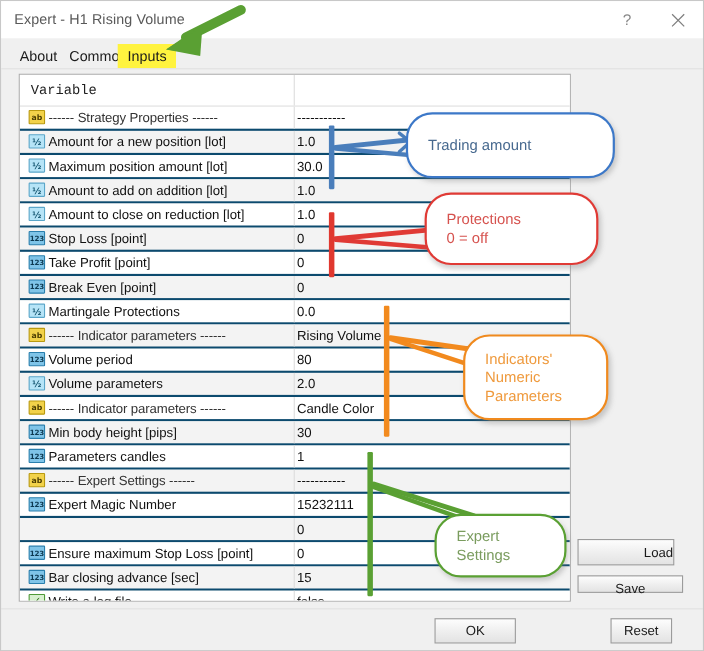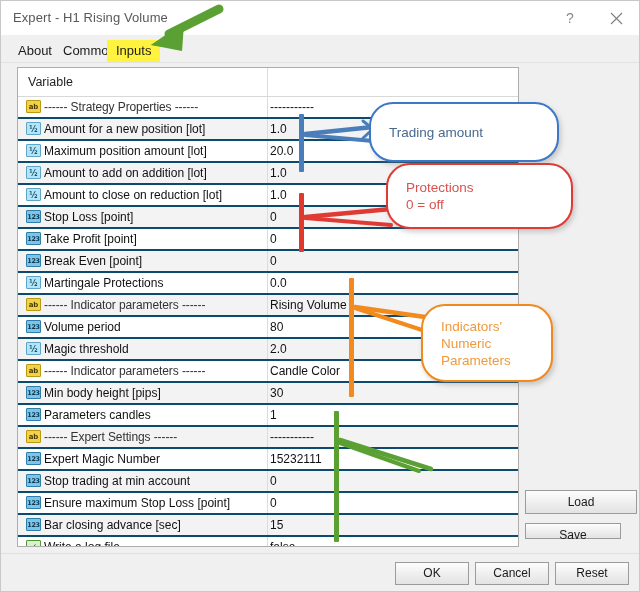--- a/index.html
+++ b/index.html
@@ -101,21 +101,21 @@
     background: #ffffff;
     border-bottom: 1px solid #d8d8d8;
   }
   .hdr-cell {
     position: absolute;
     top: 7px;
     font-size: 12.5px;
     color: #1f1f1f;
     white-space: nowrap;
   }
-  .hdr-var { left: 10px; }
+  .hdr-var { left: 10px; font-family: Liberation Mono, monospace; }
   .hdr-val { left: 252px; margin-top: 48px; }
 
   .row {
     position: relative;
     height: 20px;
     border-bottom: 2px solid #0c4a6e;
     background: #ffffff;
   }
   .row.alt { background: #f3f3f3; }
 
@@ -184,52 +184,52 @@
   .callout .txt {
     position: absolute;
     left: 18px; top: 50%;
     transform: translateY(-50%);
     font-size: 13.5px;
     line-height: 17px;
     white-space: pre-line;
   }
   #callout-trading   { left: 368px; top: 101px; width: 190px; height: 60px; border: 2.5px solid #3c78c8; }
   #callout-trading .txt { color: #47698f; }
-  #callout-protect   { left: 385px; top: 162px; width: 187px; height: 66px; border: 2.5px solid #e03a35; }
+  #callout-protect   { left: 385px; top: 174px; width: 158px; height: 66px; border: 2.5px solid #e03a35; }
   #callout-protect .txt { color: #d6524e; }
   #callout-indicator { left: 420px; top: 303px; width: 132px; height: 78px; border: 2.5px solid #f08a1e; }
   #callout-indicator .txt { color: #ef9a3d; }
   #callout-expert    { left: 394px; top: 466px; width: 120px; height: 58px; border: 2.5px solid #5aa033; }
   #callout-expert .txt { color: #7a9c5e; }
 
   svg.deco { position: absolute; z-index: 18; overflow: visible; }
 
   
   .btn {
     position: absolute;
     background: linear-gradient(#fdfdfd, #eeeeee 55%, #e3e3e3);
     border: 1px solid #9b9b9b;
     box-sizing: border-box;
     font-size: 12px;
     color: #1a1a1a;
     text-align: center;
     cursor: default;
     font-family: "Liberation Sans", sans-serif;
   }
-  #btn-load { left: 524px; top: 489px; width: 112px; height: 24px; line-height: 22px; }
+  #btn-load { left: 524px; top: 489px; width: 88px; height: 24px; line-height: 22px; text-align: right; }
   #btn-save { left: 524px; top: 522px; width: 96px; height: 16px; line-height: 22px; }
 
   #footer-sep {
     position: absolute;
     left: 0; top: 552px; width: 100%; height: 1px;
     background: #e0e0e0;
   }
   #btn-ok     { left: 394px; top: 561px; width: 74px; height: 23px; line-height: 21px; }
   #btn-cancel { left: 474px; top: 561px; width: 74px; height: 23px; line-height: 21px; }
-  #btn-reset  { left: 554px; top: 561px; width: 74px; height: 23px; line-height: 21px; }
+  #btn-reset  { left: 554px; top: 561px; width: 56px; height: 23px; line-height: 21px; }
 </style>
 </head>
 <body>
 
 <div id="window">
 
   <div id="titlebar">
     <div id="title-text">Expert - H1 Rising Volume</div>
     <div class="title-btn" id="help-button">?</div>
     <div class="title-btn" id="close-button">
@@ -261,21 +261,21 @@
           <div class="cell-val">-----------</div>
         </div>
         <div class="row alt">
           <div class="cell-var"><span class="tyicon ty-half">½</span><span class="cell-label">Amount for a new position [lot]</span></div>
           <div class="colsep"></div>
           <div class="cell-val">1.0</div>
         </div>
         <div class="row">
           <div class="cell-var"><span class="tyicon ty-half">½</span><span class="cell-label">Maximum position amount [lot]</span></div>
           <div class="colsep"></div>
-          <div class="cell-val">20.0</div>
+          <div class="cell-val">30.0</div>
         </div>
         <div class="row alt">
           <div class="cell-var"><span class="tyicon ty-half">½</span><span class="cell-label">Amount to add on addition [lot]</span></div>
           <div class="colsep"></div>
           <div class="cell-val">1.0</div>
         </div>
         <div class="row">
           <div class="cell-var"><span class="tyicon ty-half">½</span><span class="cell-label">Amount to close on reduction [lot]</span></div>
           <div class="colsep"></div>
           <div class="cell-val">1.0</div>
@@ -304,21 +304,21 @@
           <div class="cell-var"><span class="tyicon ty-ab">ab</span><span class="cell-label sep">------ Indicator parameters ------</span></div>
           <div class="colsep"></div>
           <div class="cell-val">Rising Volume</div>
         </div>
         <div class="row">
           <div class="cell-var"><span class="tyicon ty-int">123</span><span class="cell-label">Volume period</span></div>
           <div class="colsep"></div>
           <div class="cell-val">80</div>
         </div>
         <div class="row alt">
-          <div class="cell-var"><span class="tyicon ty-half">½</span><span class="cell-label">Magic threshold</span></div>
+          <div class="cell-var"><span class="tyicon ty-half">½</span><span class="cell-label">Volume parameters</span></div>
           <div class="colsep"></div>
           <div class="cell-val">2.0</div>
         </div>
         <div class="row">
           <div class="cell-var"><span class="tyicon ty-ab">ab</span><span class="cell-label sep">------ Indicator parameters ------</span></div>
           <div class="colsep"></div>
           <div class="cell-val">Candle Color</div>
         </div>
         <div class="row alt">
           <div class="cell-var"><span class="tyicon ty-int">123</span><span class="cell-label">Min body height [pips]</span></div>
@@ -334,21 +334,20 @@
           <div class="cell-var"><span class="tyicon ty-ab">ab</span><span class="cell-label sep">------ Expert Settings ------</span></div>
           <div class="colsep"></div>
           <div class="cell-val">-----------</div>
         </div>
         <div class="row">
           <div class="cell-var"><span class="tyicon ty-int">123</span><span class="cell-label">Expert Magic Number</span></div>
           <div class="colsep"></div>
           <div class="cell-val">15232111</div>
         </div>
         <div class="row alt">
-          <div class="cell-var"><span class="tyicon ty-int">123</span><span class="cell-label">Stop trading at min account</span></div>
           <div class="colsep"></div>
           <div class="cell-val">0</div>
         </div>
         <div class="row">
           <div class="cell-var"><span class="tyicon ty-int">123</span><span class="cell-label">Ensure maximum Stop Loss [point]</span></div>
           <div class="colsep"></div>
           <div class="cell-val">0</div>
         </div>
         <div class="row alt">
           <div class="cell-var"><span class="tyicon ty-int">123</span><span class="cell-label">Bar closing advance [sec]</span></div>
@@ -398,26 +397,29 @@
   </div>
   <div class="callout" id="callout-protect">
     <div class="txt">Protections
 0 = off</div>
   </div>
   <div class="callout" id="callout-indicator">
     <div class="txt">Indicators'
 Numeric
 Parameters</div>
   </div>
+  <div class="callout" id="callout-expert">
+    <div class="txt">Expert
+Settings</div>
+  </div>
 
   <div class="btn" id="btn-load">Load</div>
   <div class="btn" id="btn-save">Save</div>
 
   <div id="footer-sep"></div>
   <div class="btn" id="btn-ok">OK</div>
-  <div class="btn" id="btn-cancel">Cancel</div>
   <div class="btn" id="btn-reset">Reset</div>
 
 <div class="marker" style="left: 298px; top: 113px; height: 58px; background: rgb(74, 126, 187);"></div>
     <div class="marker" style="left: 298px; top: 192px; height: 59px; background: rgb(224, 56, 47);"></div>
     <div class="marker" style="left: 348px; top: 277px; height: 119px; background: rgb(242, 138, 30);"></div>
     <div class="marker" style="left: 333px; top: 410px; height: 131px; background: rgb(90, 160, 51);"></div>
   </div>
 
 </body></html>

